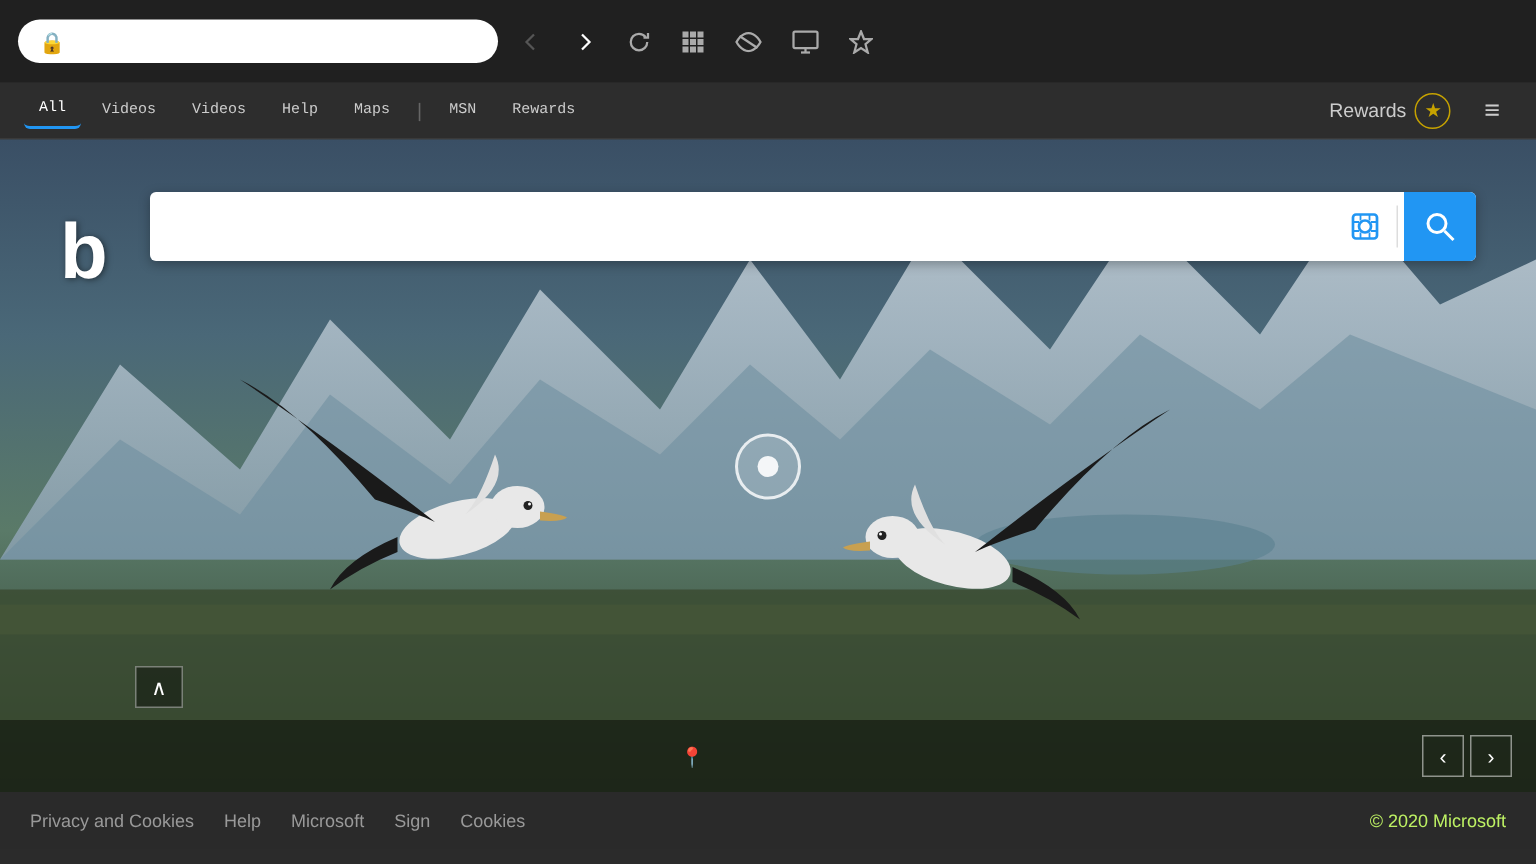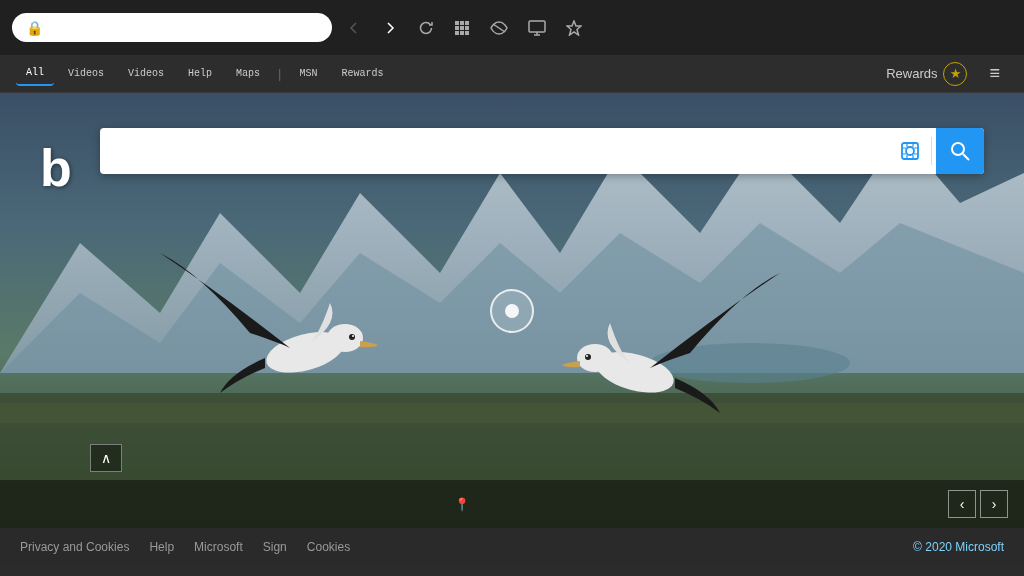--- a/index.html
+++ b/index.html
@@ -291,21 +291,21 @@
       gap: 20px;
     }
     .footer-link {
       color: #999;
       font-size: 12px;
       text-decoration: none;
       cursor: pointer;
     }
     .footer-spacer { flex: 1; }
     .footer-copyright {
-      color: #7dd3fc;
+      color: #bef264;
       font-size: 12px;
     }
 
     
     .birds-overlay {
       position: absolute;
       top: 0; left: 0;
       width: 100%; height: 100%;
       z-index: 5;
       pointer-events: none;

